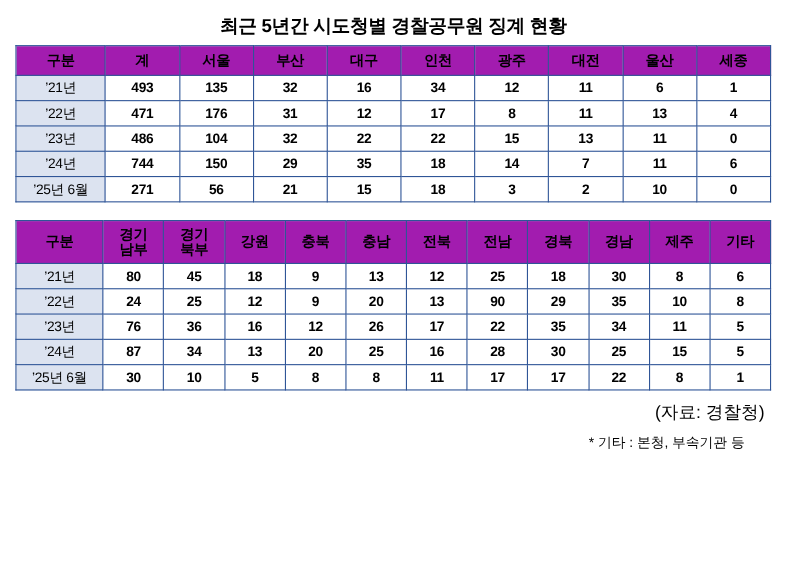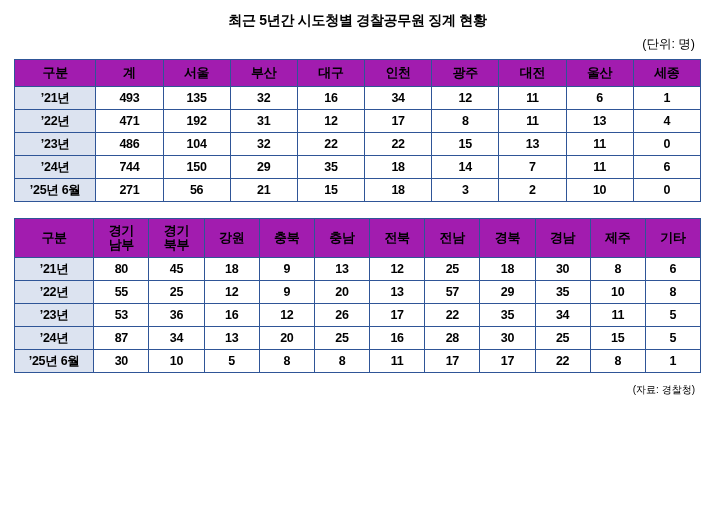--- a/index.html
+++ b/index.html
@@ -16,21 +16,21 @@
   }
   .page {
     position: relative;
     width: 715px;
     height: 510px;
     box-sizing: border-box;
     padding: 0 14px;
   }
   .title {
     text-align: center;
-    font-size: 14px;
+    font-size: 17px;
     font-weight: bold;
     letter-spacing: -0.3px;
     margin-top: 12px;
     margin-bottom: 6px;
   }
   .unit {
     text-align: right;
     font-size: 12.5px;
     margin-right: 6px;
     margin-bottom: 6px;
@@ -56,51 +56,50 @@
     font-weight: bold;
     font-size: 13px;
     height: 26px;
   }
   table.tbl thead th.two-line {
     line-height: 1.05;
     height: 38px;
   }
   table.tbl tbody td.rowhead {
     background: #dce3f0;
-    font-weight: bold;
+    font-weight: normal;
     margin-left: 40px;
   }
   table.tbl tbody td.val {
     background: #ffffff;
     font-weight: bold;
   }
   .spacer {
     height: 16px;
   }
   .source {
     text-align: right;
-    font-size: 10px;
+    font-size: 16px;
     margin-top: 10px;
     margin-right: 6px;
   }
   .note {
     text-align: right;
     font-size: 12.5px;
     margin-top: 8px;
     margin-right: 24px;
   }
 </style>
 </head>
 <body>
 
 <div class="page">
 
   <div class="title">최근 5년간 시도청별 경찰공무원 징계 현황</div>
 
-  <div class="unit">(단위: 명)</div>
 
   <table class="tbl" id="table1">
     <colgroup>
       <col style="width:11.5%">
         <col style="width:9.5%">
         <col style="width:9.5%">
         <col style="width:9.5%">
       <col style="width:9.5%">
         <col style="width:9.5%">
         <col style="width:9.5%">
@@ -131,21 +130,21 @@
           <td class="val">16</td>
           <td class="val">34</td>
           <td class="val">12</td>
           <td class="val">11</td>
           <td class="val">6</td>
           <td class="val">1</td>
         </tr>
         <tr>
           <td class="rowhead">’22년</td>
           <td class="val">471</td>
-          <td class="val">192</td>
+          <td class="val">176</td>
           <td class="val">31</td>
           <td class="val">12</td>
           <td class="val">17</td>
           <td class="val">8</td>
           <td class="val">11</td>
           <td class="val">13</td>
           <td class="val">4</td>
         </tr>
         <tr>
           <td class="rowhead">’23년</td>
@@ -235,35 +234,35 @@
           <td class="val">13</td>
           <td class="val">12</td>
           <td class="val">25</td>
           <td class="val">18</td>
           <td class="val">30</td>
           <td class="val">8</td>
           <td class="val">6</td>
         </tr>
         <tr>
           <td class="rowhead">’22년</td>
-          <td class="val">55</td>
+          <td class="val">24</td>
           <td class="val">25</td>
           <td class="val">12</td>
           <td class="val">9</td>
           <td class="val">20</td>
           <td class="val">13</td>
-          <td class="val">57</td>
+          <td class="val">90</td>
           <td class="val">29</td>
           <td class="val">35</td>
           <td class="val">10</td>
           <td class="val">8</td>
         </tr>
         <tr>
           <td class="rowhead">’23년</td>
-          <td class="val">53</td>
+          <td class="val">76</td>
           <td class="val">36</td>
           <td class="val">16</td>
           <td class="val">12</td>
           <td class="val">26</td>
           <td class="val">17</td>
           <td class="val">22</td>
           <td class="val">35</td>
           <td class="val">34</td>
           <td class="val">11</td>
           <td class="val">5</td>
@@ -293,14 +292,15 @@
           <td class="val">17</td>
           <td class="val">17</td>
           <td class="val">22</td>
           <td class="val">8</td>
           <td class="val">1</td>
         </tr>
       </tbody>
   </table>
 
   <div class="source">(자료: 경찰청)</div>
+  <div class="note">* 기타 : 본청, 부속기관 등</div>
 
 </div>
 
 </body></html>

